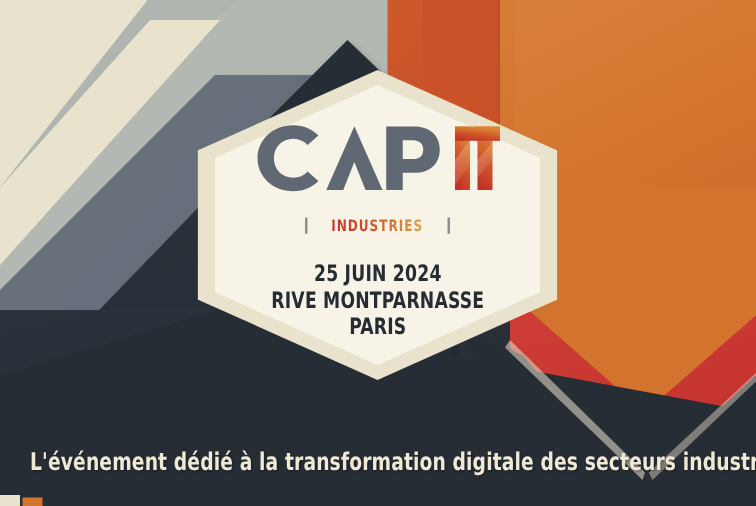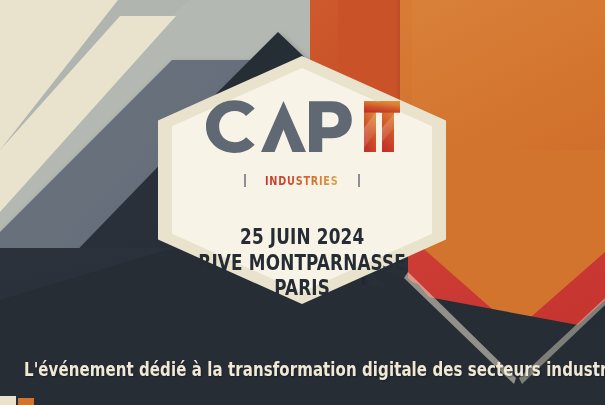--- a/index.html
+++ b/index.html
@@ -51,23 +51,23 @@
     font-weight:700;font-size:12.5px;letter-spacing:0.9px;
     transform:scaleX(0.86);transform-origin:center;
     background:linear-gradient(95deg,#c0392b 0%,#cf4a2c 35%,#d97b2f 72%,#e0a24a 100%);
     -webkit-background-clip:text;background-clip:text;
     color:transparent;-webkit-text-fill-color:transparent;
     white-space:nowrap;
   }
 
   
   .details{
-    margin-top:36px;text-align:center;color:#262c33;
-    font-family:"DejaVu Sans Condensed","Liberation Sans Narrow","Liberation Sans",sans-serif;
-    font-weight:700;font-size:22px;line-height:1.16;letter-spacing:0.2px;
+    margin-top:22px;text-align:center;color:#262c33;
+    font-family:"DejaVu Sans Condensed","Liberation Sans Narrow","Liberation Sans",sans-serif;
+    font-weight:700;font-size:18px;line-height:1.16;letter-spacing:0.2px;
   }
   .details div{transform:scaleX(0.85);transform-origin:center;white-space:nowrap;}
 
   
   .std{
     position:absolute;left:24px;top:252px;
     font-family:"DejaVu Sans Condensed","Liberation Sans Narrow","Liberation Sans",sans-serif;
     font-weight:700;line-height:0.92;letter-spacing:-0.4px;
     font-size:45px;
     filter:drop-shadow(2px 3px 2px rgba(0,0,0,0.45));

